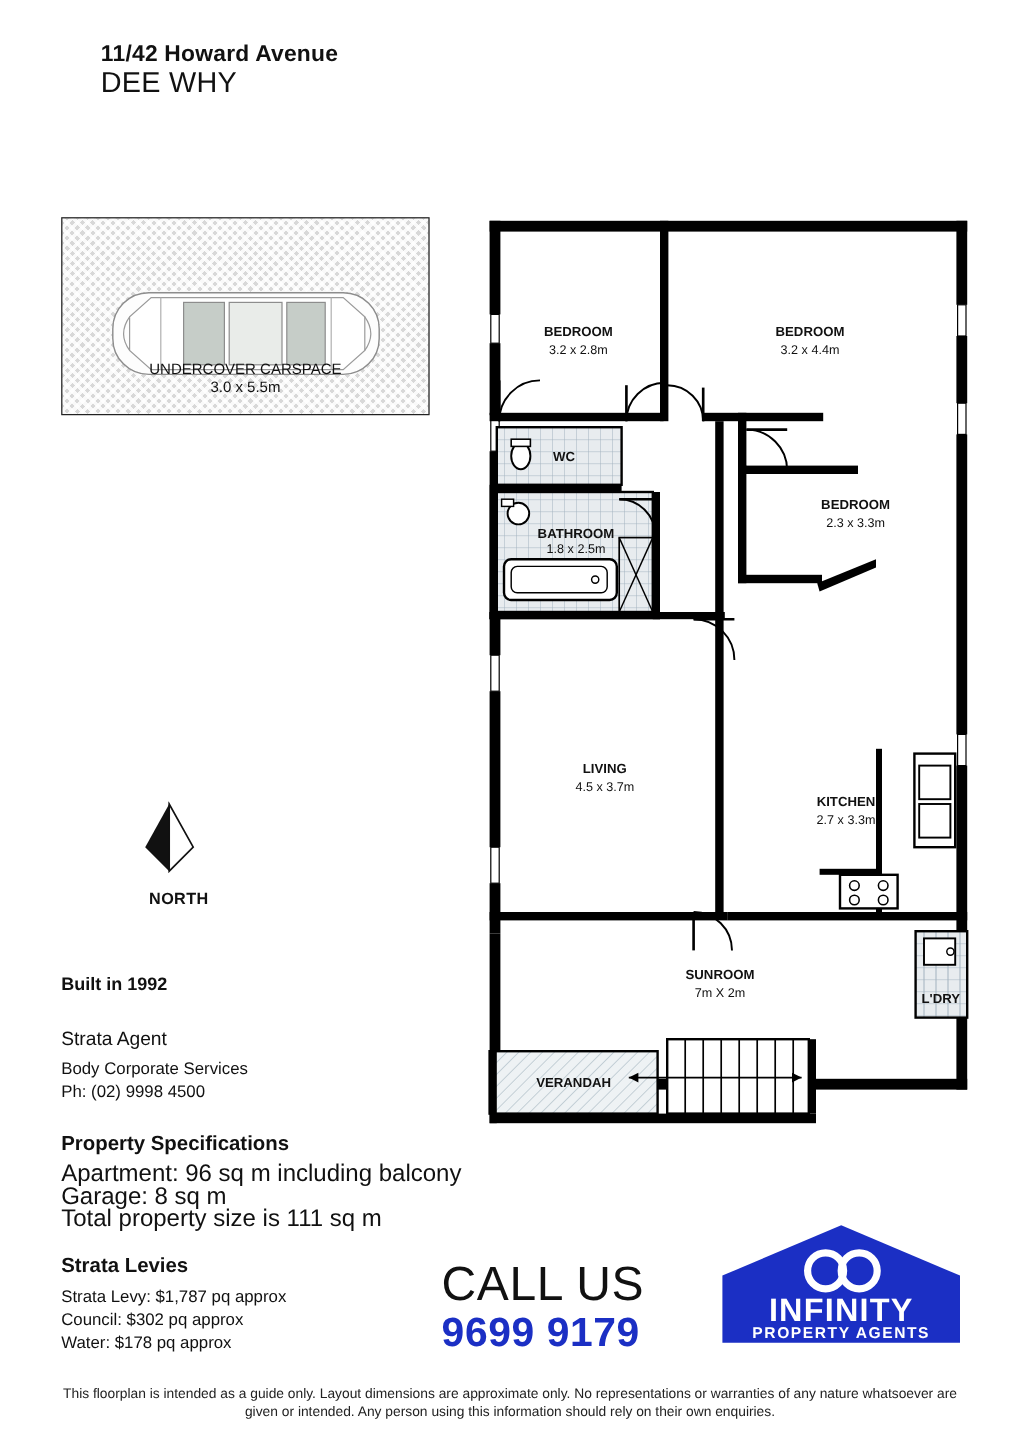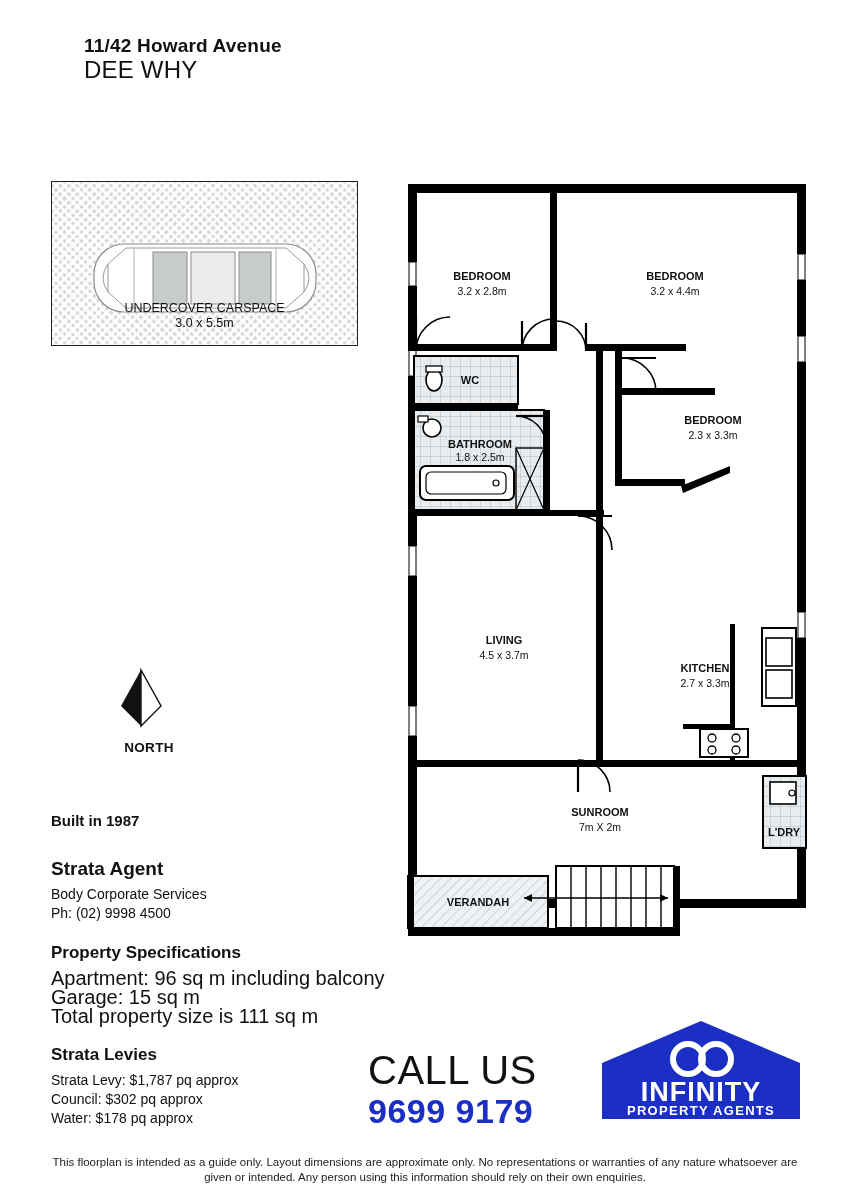--- a/index.html
+++ b/index.html
@@ -20,21 +20,21 @@
   #carspace .carwrap{position:absolute;left:50%;top:52px;transform:translateX(-50%);}
   #carspace .label{position:absolute;left:0;right:0;bottom:14px;text-align:center;font-size:12.5px;line-height:15px;color:#111;}
 
   
   #north{left:86px;top:668px;width:110px;text-align:center;}
   #north .lbl{font-size:13.5px;font-weight:700;margin-top:6px;margin-left:16px;letter-spacing:.3px;}
 
   
   #built{left:51px;top:812px;font-size:15px;font-weight:700;}
   #strata-agent{left:51px;top:858px;width:320px;}
-  #strata-agent h3{margin:0 0 5px 0;font-size:19px;font-weight:700;}
+  #strata-agent h3{margin:0 0 5px 0;font-size:16px;font-weight:400;}
   #strata-agent div{font-size:14px;line-height:19px;}
   #specs{left:51px;top:943px;width:340px;}
   #specs h3{margin:0 0 6px 0;font-size:17px;font-weight:700;}
   #specs div{font-size:20px;line-height:19px;}
   #levies{left:51px;top:1045px;width:320px;}
   #levies h3{margin:0 0 6px 0;font-size:17px;font-weight:700;}
   #levies div{font-size:14px;line-height:19px;}
 
   
   #callus{left:368px;top:1048px;width:230px;}
@@ -83,32 +83,32 @@
 </div>
 
 <div class="abs" id="north">
   <svg width="60" height="62" viewBox="0 0 60 62">
     <path d="M30 2 L30 58 L10 38 Z" fill="#111"></path>
     <path d="M30 2 L30 58 L50 38 Z" fill="#ffffff" stroke="#111" stroke-width="1.4"></path>
   </svg>
   <div class="lbl">NORTH</div>
 </div>
 
-<div class="abs" id="built">Built in 1987</div>
+<div class="abs" id="built">Built in 1992</div>
 
 <div class="abs" id="strata-agent">
   <h3>Strata Agent</h3>
   <div>Body Corporate Services</div>
   <div>Ph: (02) 9998 4500</div>
 </div>
 
 <div class="abs" id="specs">
   <h3>Property Specifications</h3>
   <div>Apartment: 96 sq m including balcony</div>
-  <div>Garage: 15 sq m</div>
+  <div>Garage: 8 sq m</div>
   <div>Total property size is 111 sq m</div>
 </div>
 
 <div class="abs" id="levies">
   <h3>Strata Levies</h3>
   <div>Strata Levy: $1,787 pq approx</div>
   <div>Council: $302 pq approx</div>
   <div>Water: $178 pq approx</div>
 </div>
 

